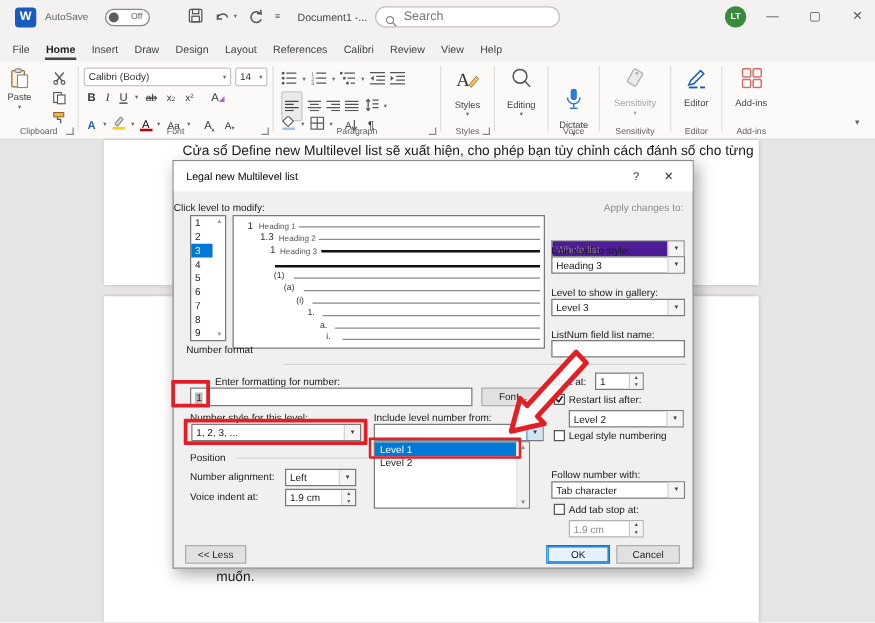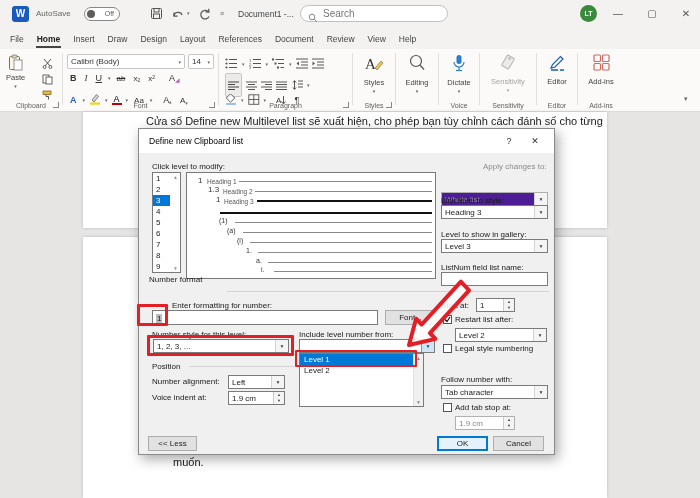--- a/index.html
+++ b/index.html
@@ -143,21 +143,21 @@
 
   <div class="menubar">
     <div class="tabs">
       <span class="tab">File</span>
       <span class="tab active">Home</span>
       <span class="tab">Insert</span>
       <span class="tab">Draw</span>
       <span class="tab">Design</span>
       <span class="tab">Layout</span>
       <span class="tab">References</span>
-      <span class="tab">Document</span>
+      <span class="tab">Calibri</span>
       <span class="tab">Review</span>
       <span class="tab">View</span>
       <span class="tab">Help</span>
     </div>
     <div class="pillbtn" style="left:516px;">
       <span><svg width="9" height="9" viewBox="0 0 9 9">
             <path d="M1 1 h7 v5 h-4 l-2 2 v-2 h-1 z" fill="none" stroke="#555" stroke-width="1"></path>
           </svg></span>
       <span>Comments</span>
     </div>
@@ -389,21 +389,21 @@
               <circle cx="8" cy="7" r="5.5" fill="none" stroke="#555" stroke-width="1.2"></circle>
               <line x1="12" y1="11" x2="16" y2="15.5" stroke="#555" stroke-width="1.2"></line>
             </svg></span>
         <span class="blab">Editing</span>
         <span class="chev">▾</span>
       </div>
     </div>
     <div class="rsep"></div>
 
     <div class="rgroup" style="width:40px;">
-      <div class="bigbtn abs" style="left:3px;top:0;width:34px;">
+      <div class="bigbtn abs" style="left:3px;top:16px;width:34px;">
         <span><svg width="14" height="18" viewBox="0 0 14 18">
               <rect x="4.5" y="1" width="5" height="9" rx="2.5" fill="#2b7cd3"></rect>
               <path d="M2 8 a5 5 0 0 0 10 0" fill="none" stroke="#2b7cd3" stroke-width="1.2"></path>
               <line x1="7" y1="13" x2="7" y2="16" stroke="#2b7cd3" stroke-width="1.2"></line>
               <line x1="4" y1="16.5" x2="10" y2="16.5" stroke="#2b7cd3" stroke-width="1.2"></line>
             </svg></span>
         <span class="blab">Dictate</span>
         <span class="chev">▾</span>
       </div>
       <span class="glabel">Voice</span>
@@ -452,26 +452,26 @@
     <span class="abs chev" style="left:684px;top:48px;font-size:7px;">▾</span>
   </div>
 
   <div class="page" style="top:112px;height:116px;"></div>
   <div class="page" style="top:237px;height:261px;"></div>
   <span class="docline" style="left:146px;top:115px;">Cửa sổ Define new Multilevel list sẽ xuất hiện, cho phép bạn tùy chỉnh cách đánh số cho từng</span>
   <span class="docline" style="left:173px;top:456px;">muốn.</span>
 
   <div class="dialog">
     <div class="dlg-titlebar">
-      <span class="dlg-title">Define new Clipboard list</span>
+      <span class="dlg-title">Legal new Multilevel list</span>
       <span class="dlg-sysbtn" style="right:34px;">?</span>
       <span class="dlg-sysbtn" style="right:8px;">✕</span>
     </div>
 
-    <span class="lbl" style="left:13px;top:33px;">Click level to modify:</span>
+    <span class="lbl" style="left:0;top:33px;">Click level to modify:</span>
 
     <div class="levelbox">
       <div class="item">1</div>
       <div class="item">2</div>
       <div class="item sel">3</div>
       <div class="item">4</div>
       <div class="item">5</div>
       <div class="item">6</div>
       <div class="item">7</div>
       <div class="item">8</div>

